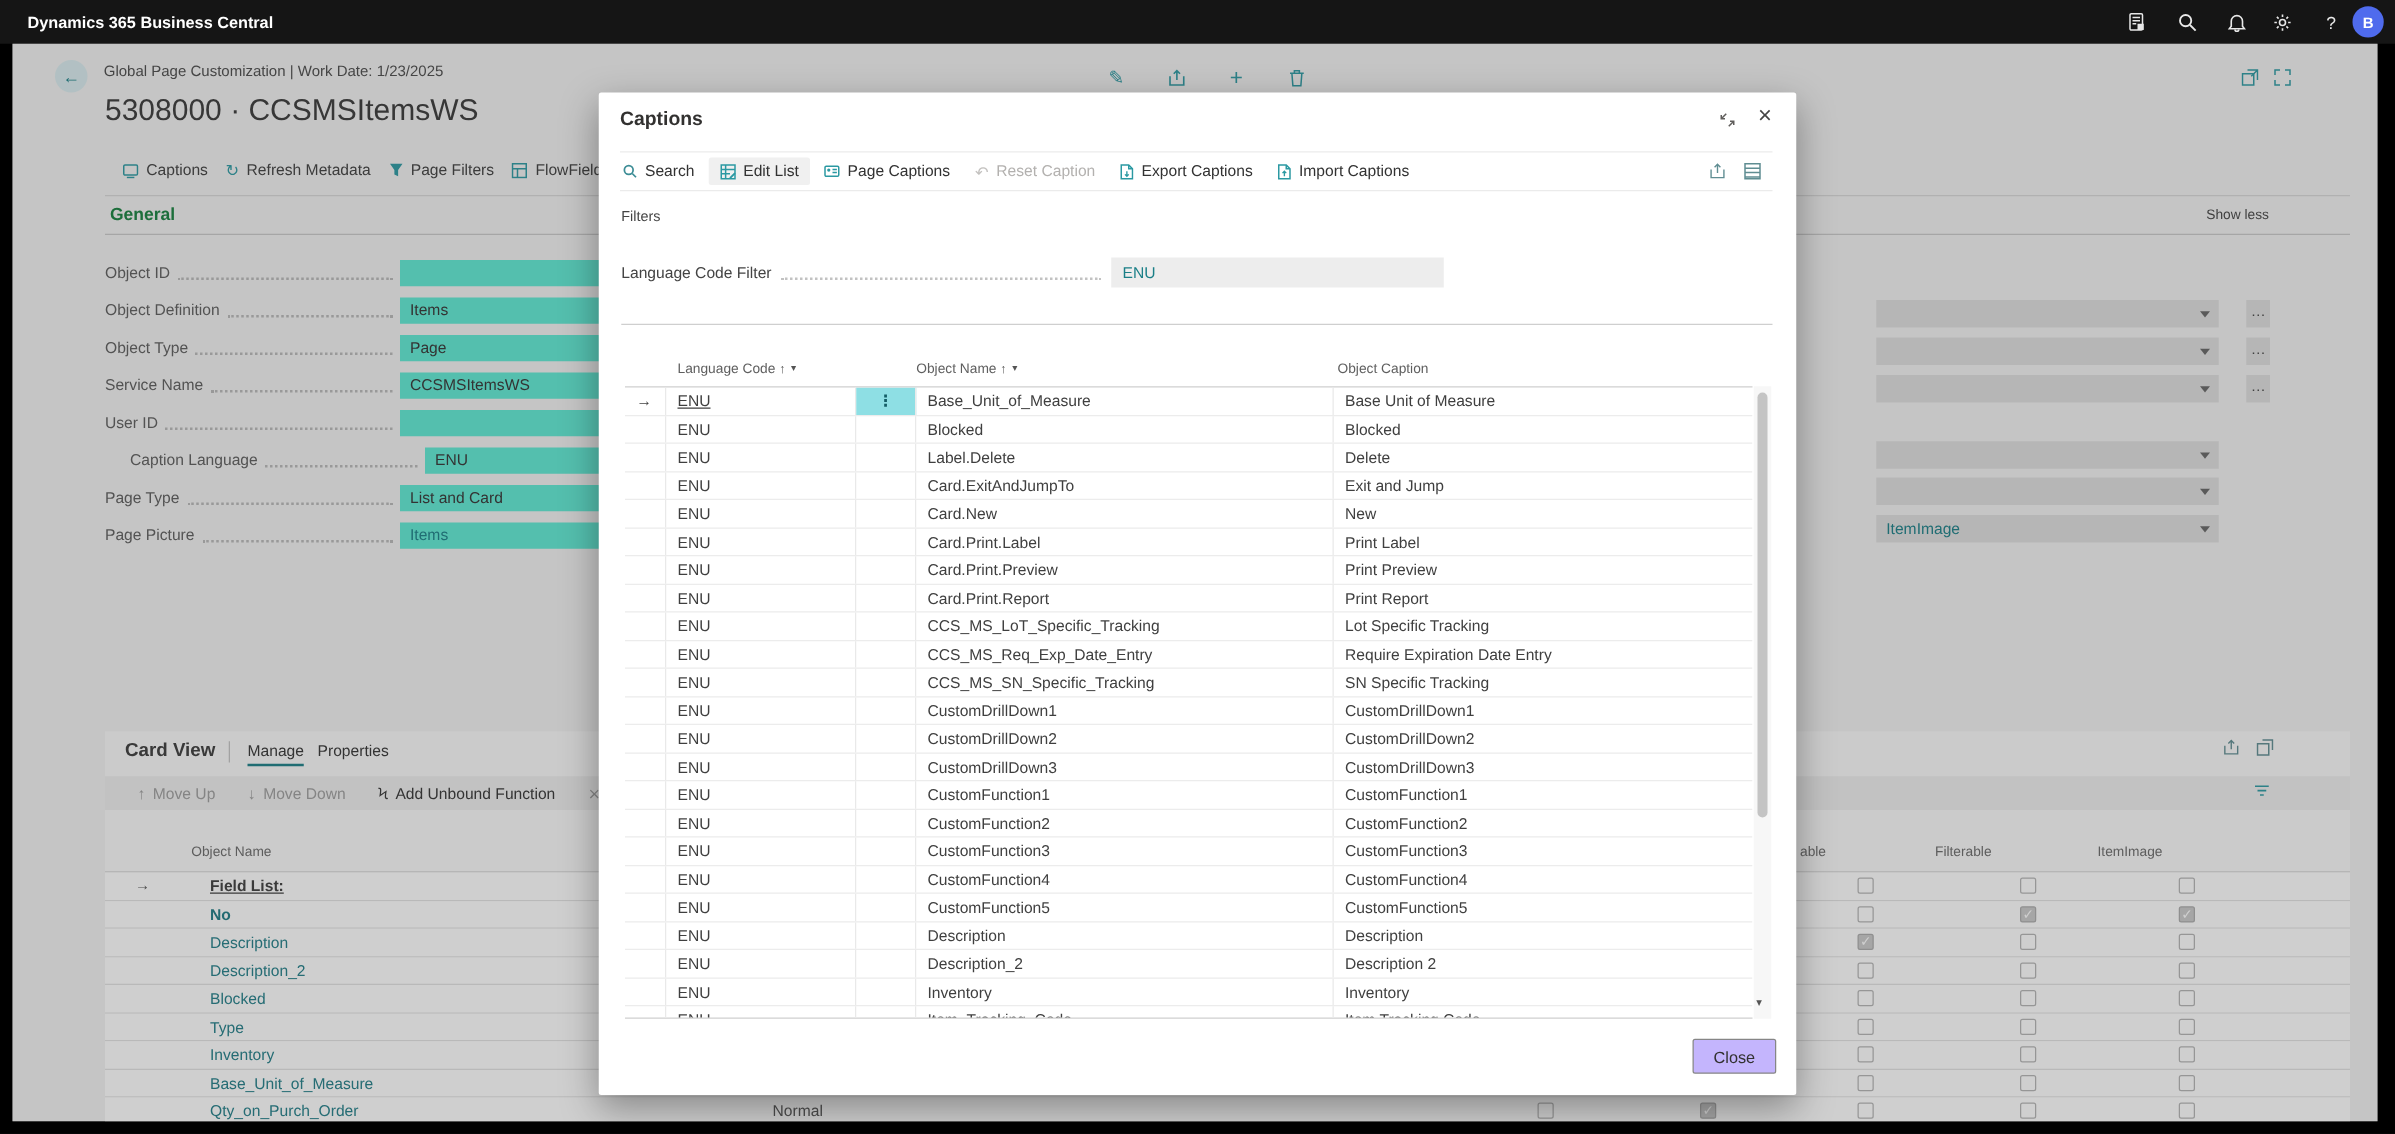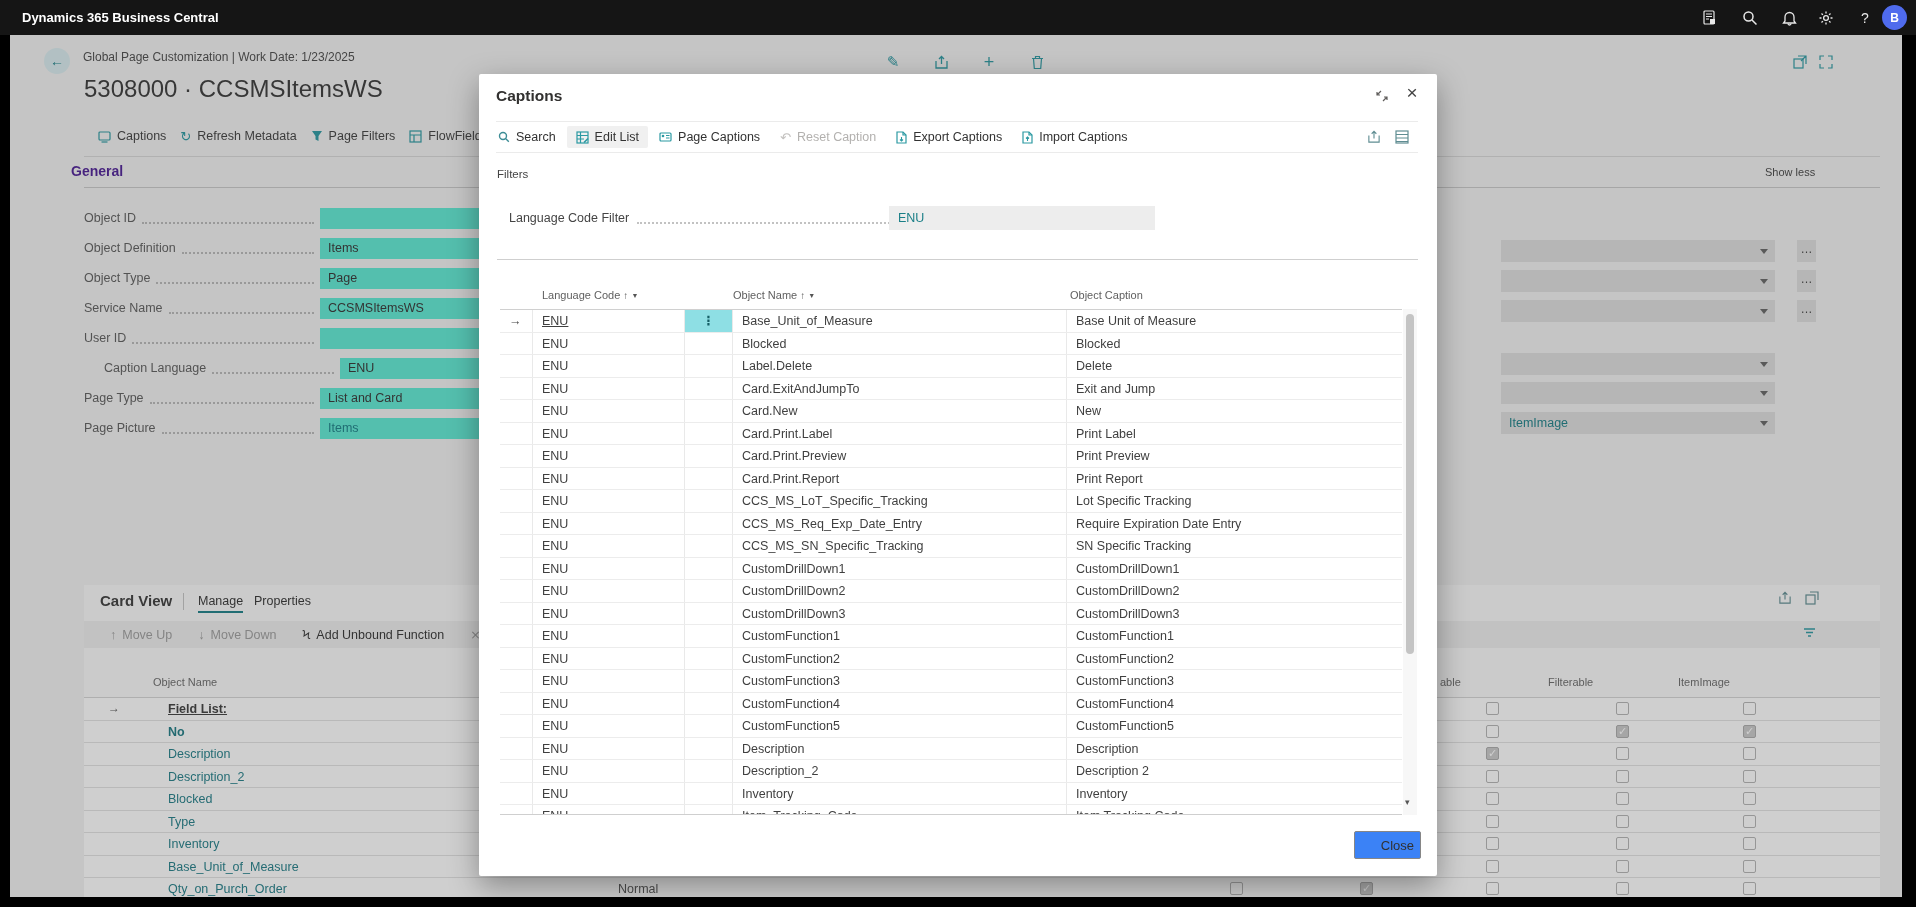--- a/index.html
+++ b/index.html
@@ -20,21 +20,21 @@
   .pgtitle{position:absolute;left:74px;top:40px;font-size:24px;color:#383838;}
   .hdricons{position:absolute;left:874px;top:18px;display:flex;gap:30px;color:#2b99a2;}
   .hdricons .hic{width:18px;height:18px;display:flex;align-items:center;justify-content:center;font-size:15px;cursor:pointer;}
   .hdricons-r{position:absolute;left:1783px;top:20px;display:flex;gap:12px;color:#2b99a2;}
 
   .pgtoolbar{position:absolute;left:88px;top:94px;display:flex;gap:14px;font-size:12.5px;color:#3e3e3e;white-space:nowrap;}
   .pgtoolbar .ti{display:flex;align-items:center;gap:6px;cursor:pointer;}
   .pgtoolbar .ico{color:#2b99a2;font-size:13px;line-height:1;}
   .tbdivider{position:absolute;left:74px;top:121px;width:1796px;height:1px;background:#d8d8d8;}
 
-  .gen-h{position:absolute;left:61px;top:128px;font-size:14px;font-weight:700;color:#4c1d95;}
+  .gen-h{position:absolute;left:78px;top:128px;font-size:14px;font-weight:700;color:#15803d;}
   .showless{position:absolute;left:1755px;top:131px;font-size:11px;color:#444;cursor:pointer;}
   .gen-div{position:absolute;left:74px;top:152px;width:1796px;height:1px;background:#c9c9c9;}
 
   .frow{position:absolute;left:74px;width:476px;height:21px;display:flex;align-items:flex-end;}
   .frow .lbl{font-size:12.5px;color:#5c5c5c;white-space:nowrap;line-height:21px;}
   .frow .dots{flex:1;border-bottom:2px dotted #b8b8b8;margin:0 6px 5px 6px;}
   .frow .val{width:240px;height:21px;background:#5eead4;font-size:12.5px;color:#333;line-height:21px;padding-left:8px;cursor:text;white-space:nowrap;overflow:hidden;}
   .frow .val.link{color:#1a7f87;}
 
   .rfield{position:absolute;left:1491px;width:274px;height:22px;background:#dfdfdf;cursor:pointer;}
@@ -80,42 +80,42 @@
   .m-toolbar{position:absolute;left:10px;top:52px;display:flex;gap:2px;font-size:12.5px;color:#323232;white-space:nowrap;}
   .m-toolbar .mi{display:flex;align-items:center;gap:6px;padding:4px 9px;cursor:pointer;border-radius:2px;}
   .m-toolbar .mi .ico{color:#2b99a2;font-size:13px;line-height:1;}
   .m-toolbar .mi.search .ico{color:#3d8d96;}
   .m-toolbar .mi.active{background:#f0f0f0;}
   .m-toolbar .mi.dis{color:#b3b1af;cursor:default;}
   .m-toolbar .mi.dis .ico{color:#c3c1bf;}
   .m-tbicons{position:absolute;left:888px;top:56px;display:flex;gap:14px;color:#5f8d92;}
   .m-div2{position:absolute;left:17px;top:78px;width:922px;height:1px;background:#ebebeb;}
   .m-filters{position:absolute;left:18px;top:94px;font-size:11.5px;color:#444;}
-  .m-langrow{position:absolute;left:18px;top:132px;width:392px;height:24px;display:flex;margin-left:12px;}
+  .m-langrow{position:absolute;left:18px;top:132px;width:392px;height:24px;display:flex;}
   .m-langrow .lbl{font-size:12.5px;color:#444;line-height:24px;white-space:nowrap;}
   .m-langrow .dots{flex:1;border-bottom:2px dotted #c2c2c2;margin:0 8px 6px 8px;}
   .m-langval{position:absolute;left:410px;top:132px;width:266px;height:24px;background:#ededed;font-size:12.5px;color:#1a7f87;line-height:24px;padding-left:9px;cursor:text;}
   .m-div3{position:absolute;left:18px;top:185px;width:921px;height:1px;background:#cfcfcf;}
 
   .m-thead{position:absolute;left:21px;top:210px;width:902px;height:25px;font-size:11px;color:#5f5f5f;}
   .m-thead .h{position:absolute;top:5px;white-space:nowrap;}
   .m-thead .sort{font-size:10px;color:#555;}
   .m-thead .funnel{font-size:7px;color:#555;position:relative;top:-1px;}
   .m-tbody{position:absolute;left:21px;top:235px;width:902px;height:506px;overflow:hidden;border-top:1px solid #d0d0d0;border-bottom:1px solid #cfcfcf;}
   .trow{display:grid;grid-template-columns:33px 152px 48px 334px 335px;height:22.5px;border-bottom:1px solid #ececec;cursor:pointer;}
   .trow .tc{border-right:1px solid #e9e9e9;font-size:12.5px;color:#3f3f3f;line-height:22px;padding-left:9px;white-space:nowrap;overflow:hidden;}
   .trow .tc.cap{border-right:none;}
   .trow .tc.dotscell{padding:0;text-align:center;color:transparent;}
   .trow.selected .tc.arrow::before{content:"\2192";color:#444;}
   .trow.selected .tc.lang{text-decoration:underline;}
   .trow.selected .tc.dotscell{background:#8edfe4;color:#145e66;font-weight:700;}
   .m-scroll{position:absolute;left:924px;top:235px;width:14px;height:506px;background:#f7f7f7;}
   .m-thumb{position:absolute;left:3px;top:5px;width:8px;height:340px;background:#c4c4c4;border-radius:4px;cursor:pointer;}
   .m-sdown{position:absolute;left:2px;top:488px;font-size:9px;color:#555;cursor:pointer;}
-  .m-closebtn{position:absolute;left:875px;top:757px;width:67px;height:28px;background:#3b82f6;border:1px solid #868686;border-radius:2px;font-size:13px;color:#323130;cursor:pointer;text-align:right;}
+  .m-closebtn{position:absolute;left:875px;top:757px;width:67px;height:28px;background:#c4b5fd;border:1px solid #868686;border-radius:2px;font-size:13px;color:#323130;cursor:pointer;}
 
   svg{display:block;}
 </style>
 </head>
 <body>
 
 <div class="screen">
 
   <div class="topbar">
     <div class="brand">Dynamics 365 Business Central</div>

